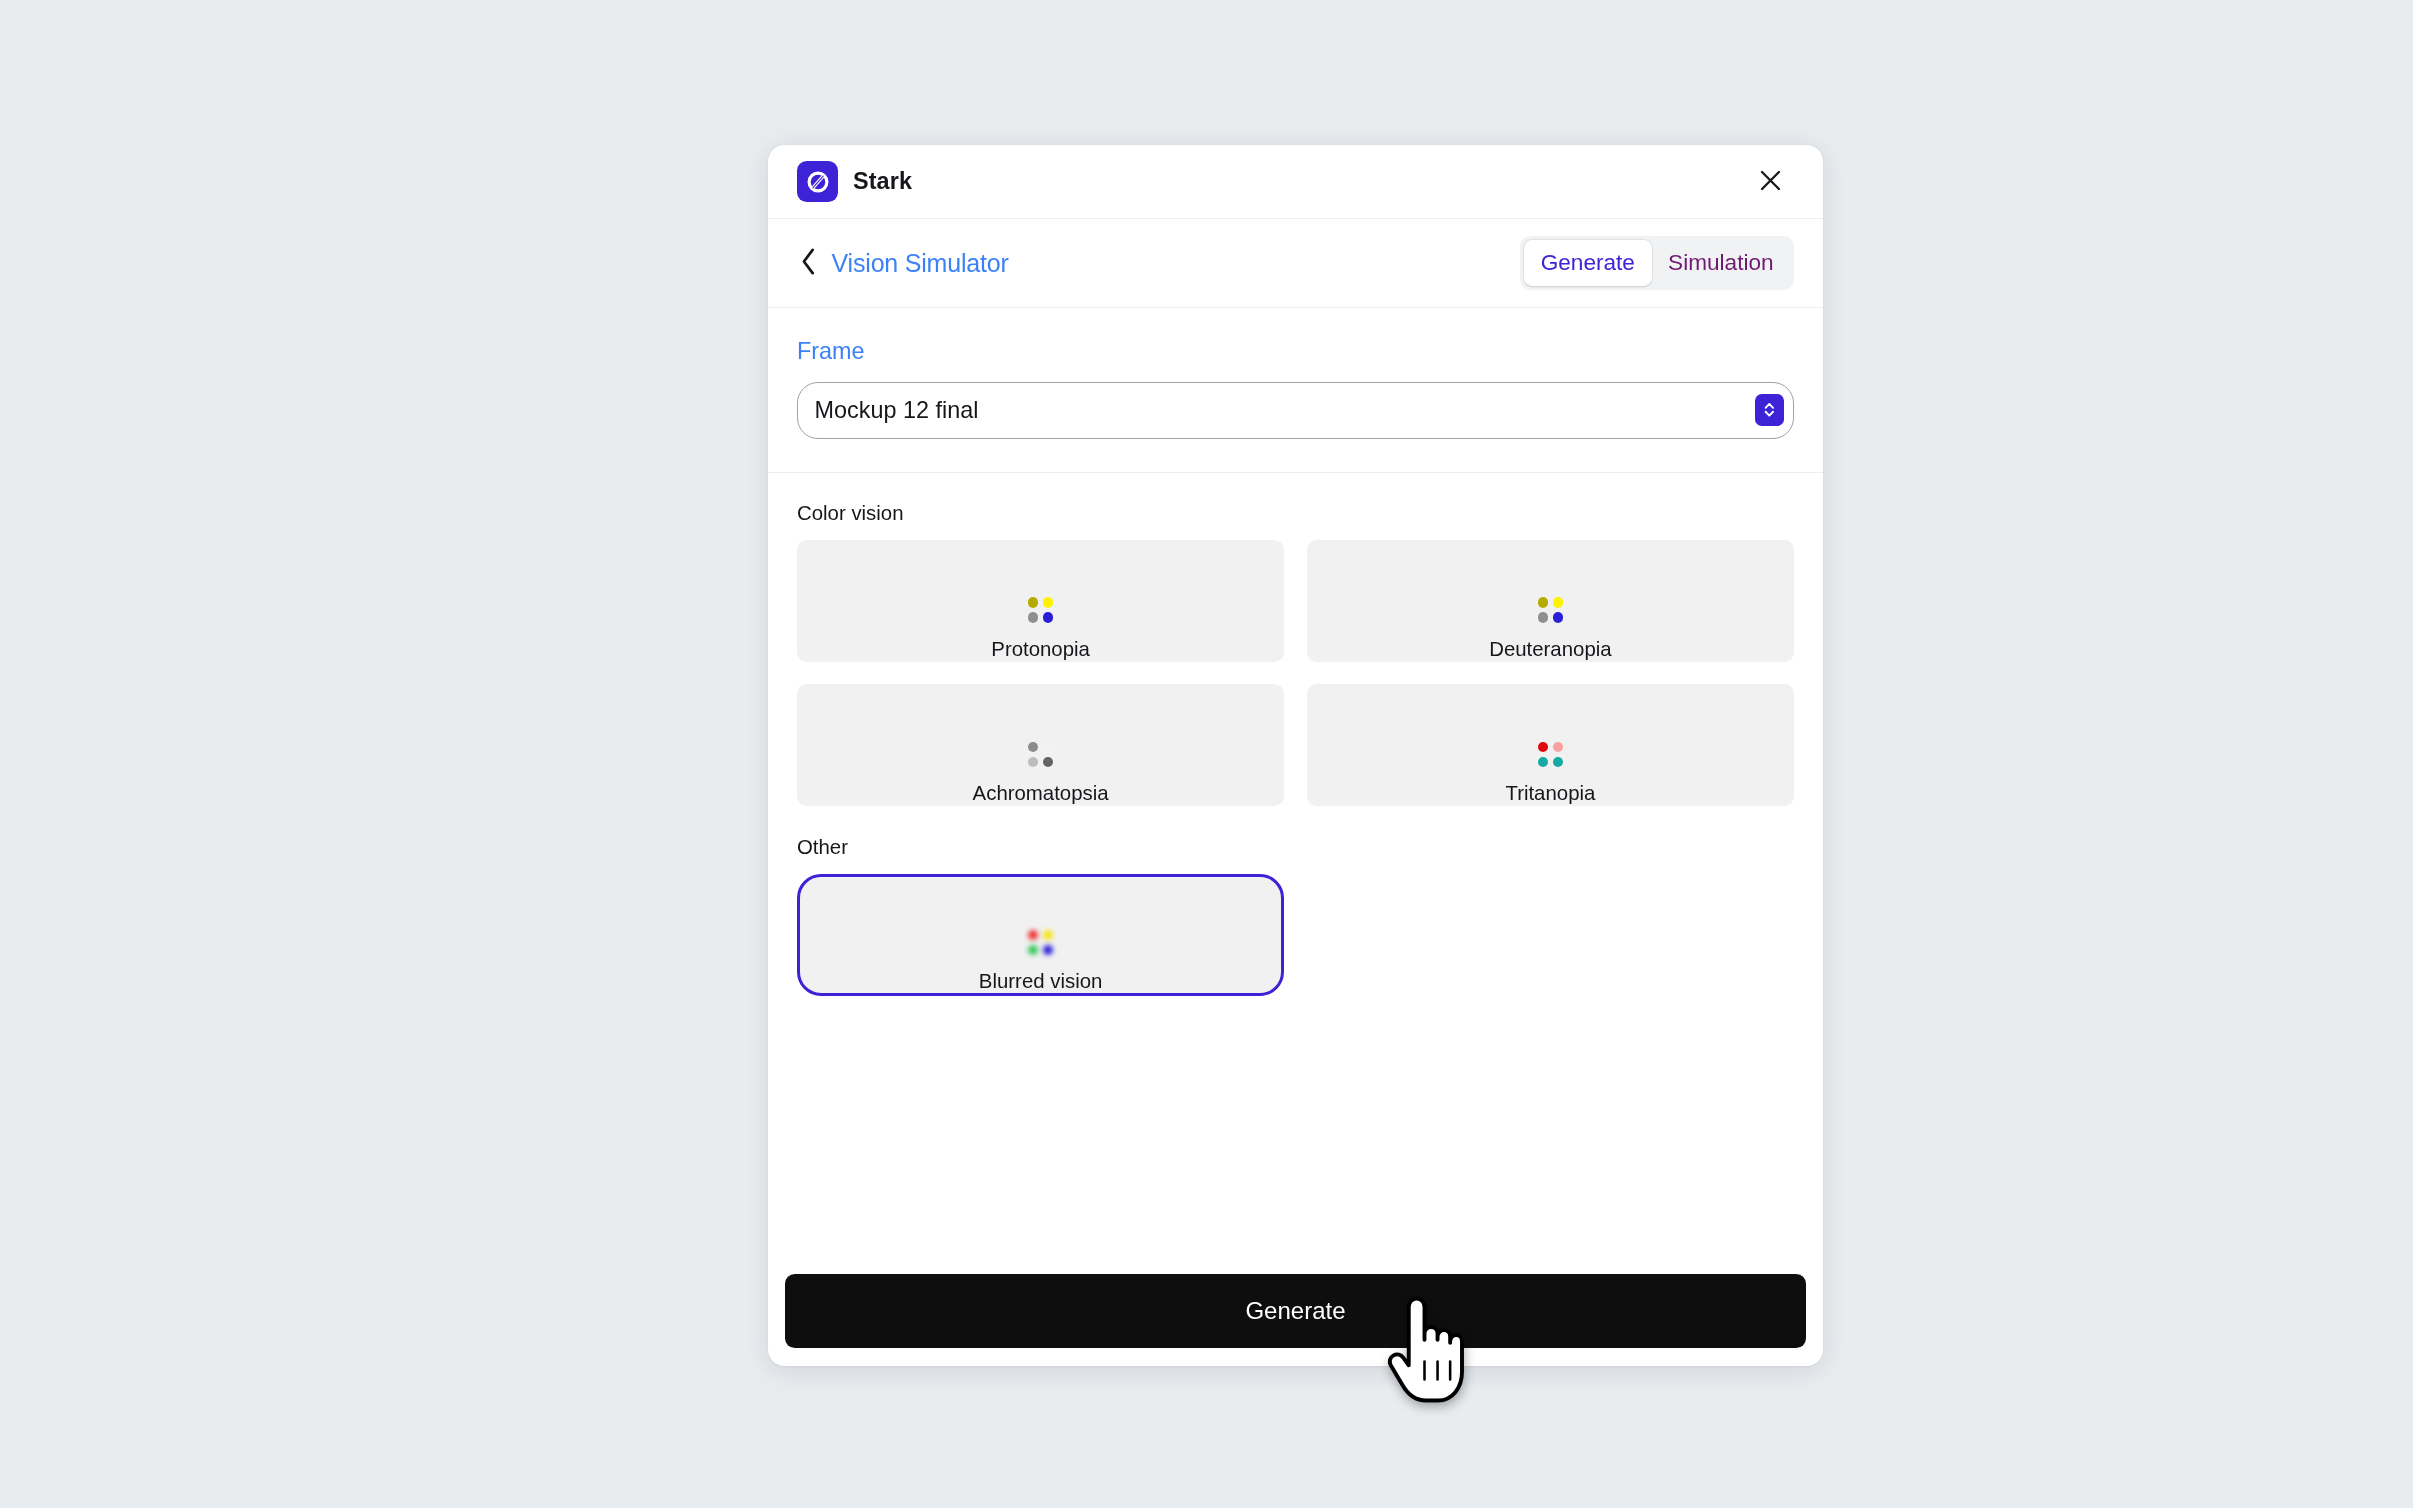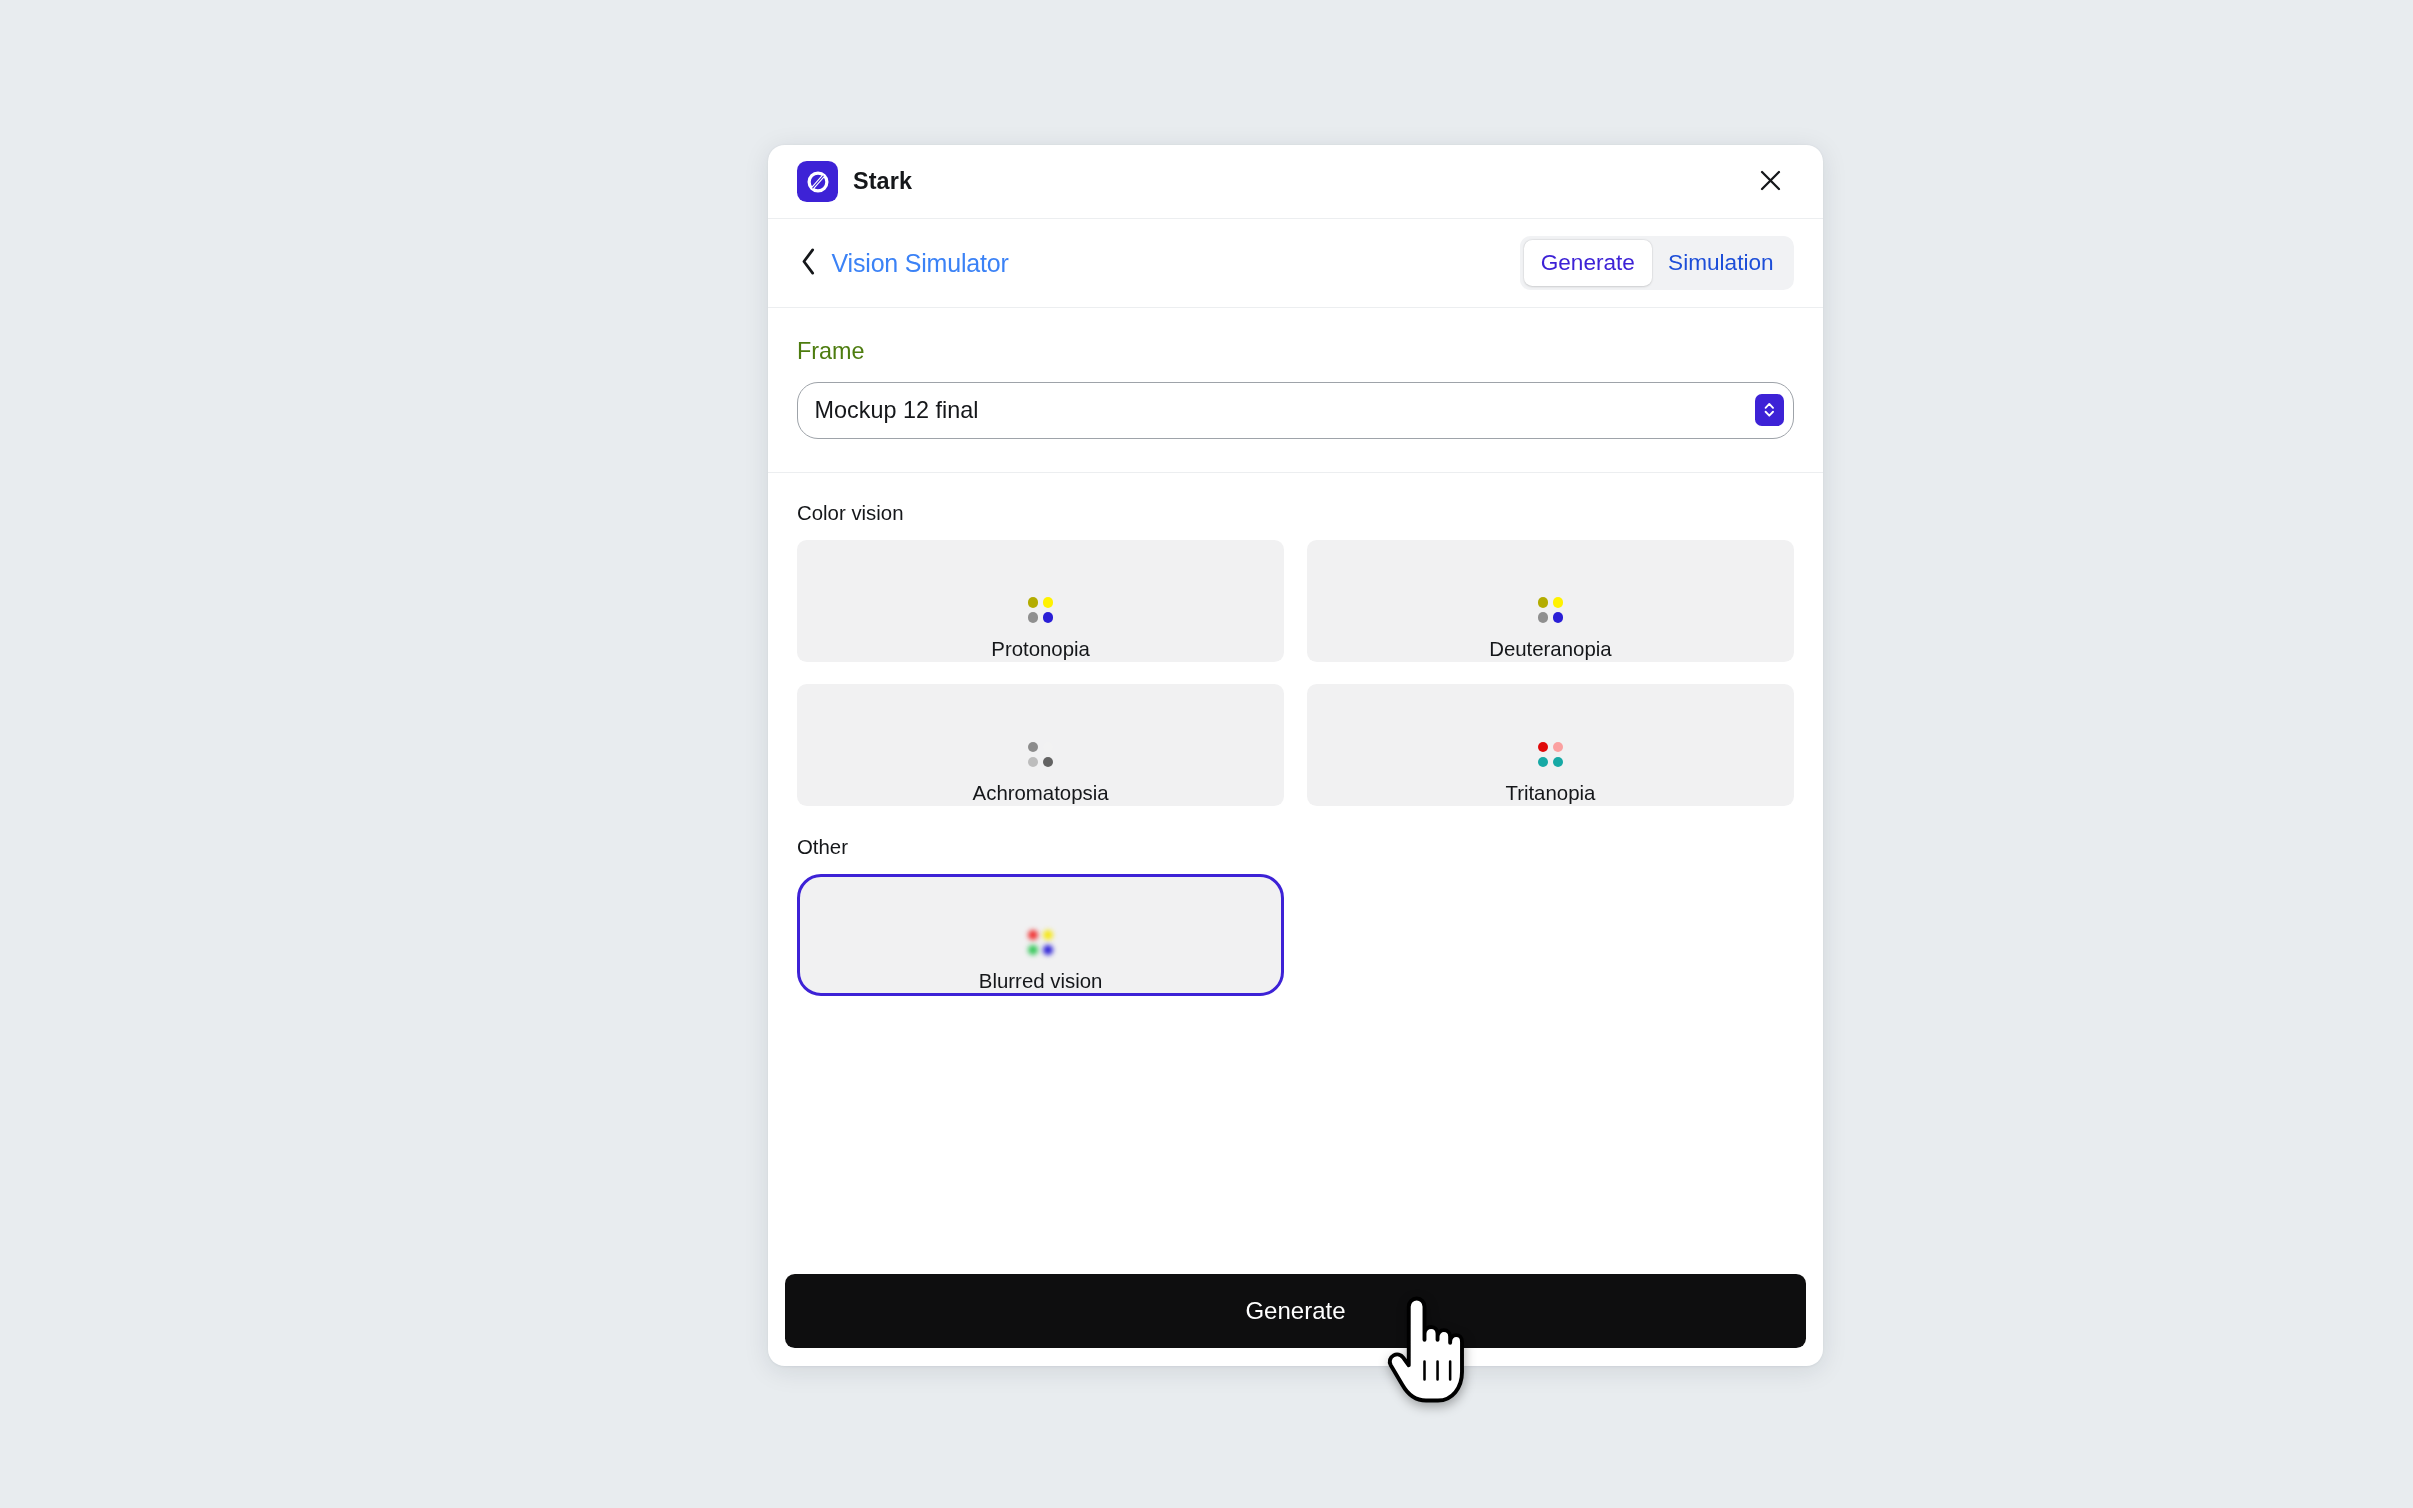--- a/index.html
+++ b/index.html
@@ -106,40 +106,40 @@
     background: #f1f2f4;
     border-radius: 10.6px;
     padding: 3.8px;
     box-sizing: border-box;
   }
   .seg-btn {
     font-family: "Liberation Sans", sans-serif;
     font-size: 22.6px;
     border: none;
     background: transparent;
-    color: #1d4ed8;
+    color: #701a75;
     padding: 9.8px 16.6px;
     border-radius: 8.3px;
     cursor: pointer;
     white-space: nowrap;
   }
   .seg-btn.active {
     background: #ffffff;
     color: #3d22d6;
     box-shadow: 0 0.8px 2.3px rgba(0,0,0,0.13), 0 0 0 0.8px rgba(0,0,0,0.03);
   }
 
   
   .frame-section {
     padding: 30px 29px 33px 29px;
     border-bottom: 1.5px solid #eceef0;
   }
   .field-label {
     font-size: 23.4px;
-    color: #4d7c0f;
+    color: #3b82f6;
     margin-bottom: 16.6px;
   }
   .select-box {
     position: relative;
     height: 57px;
     border: 1.5px solid #9ea3a9;
     border-radius: 21px;
     background: #ffffff;
     display: flex;
     align-items: center;

